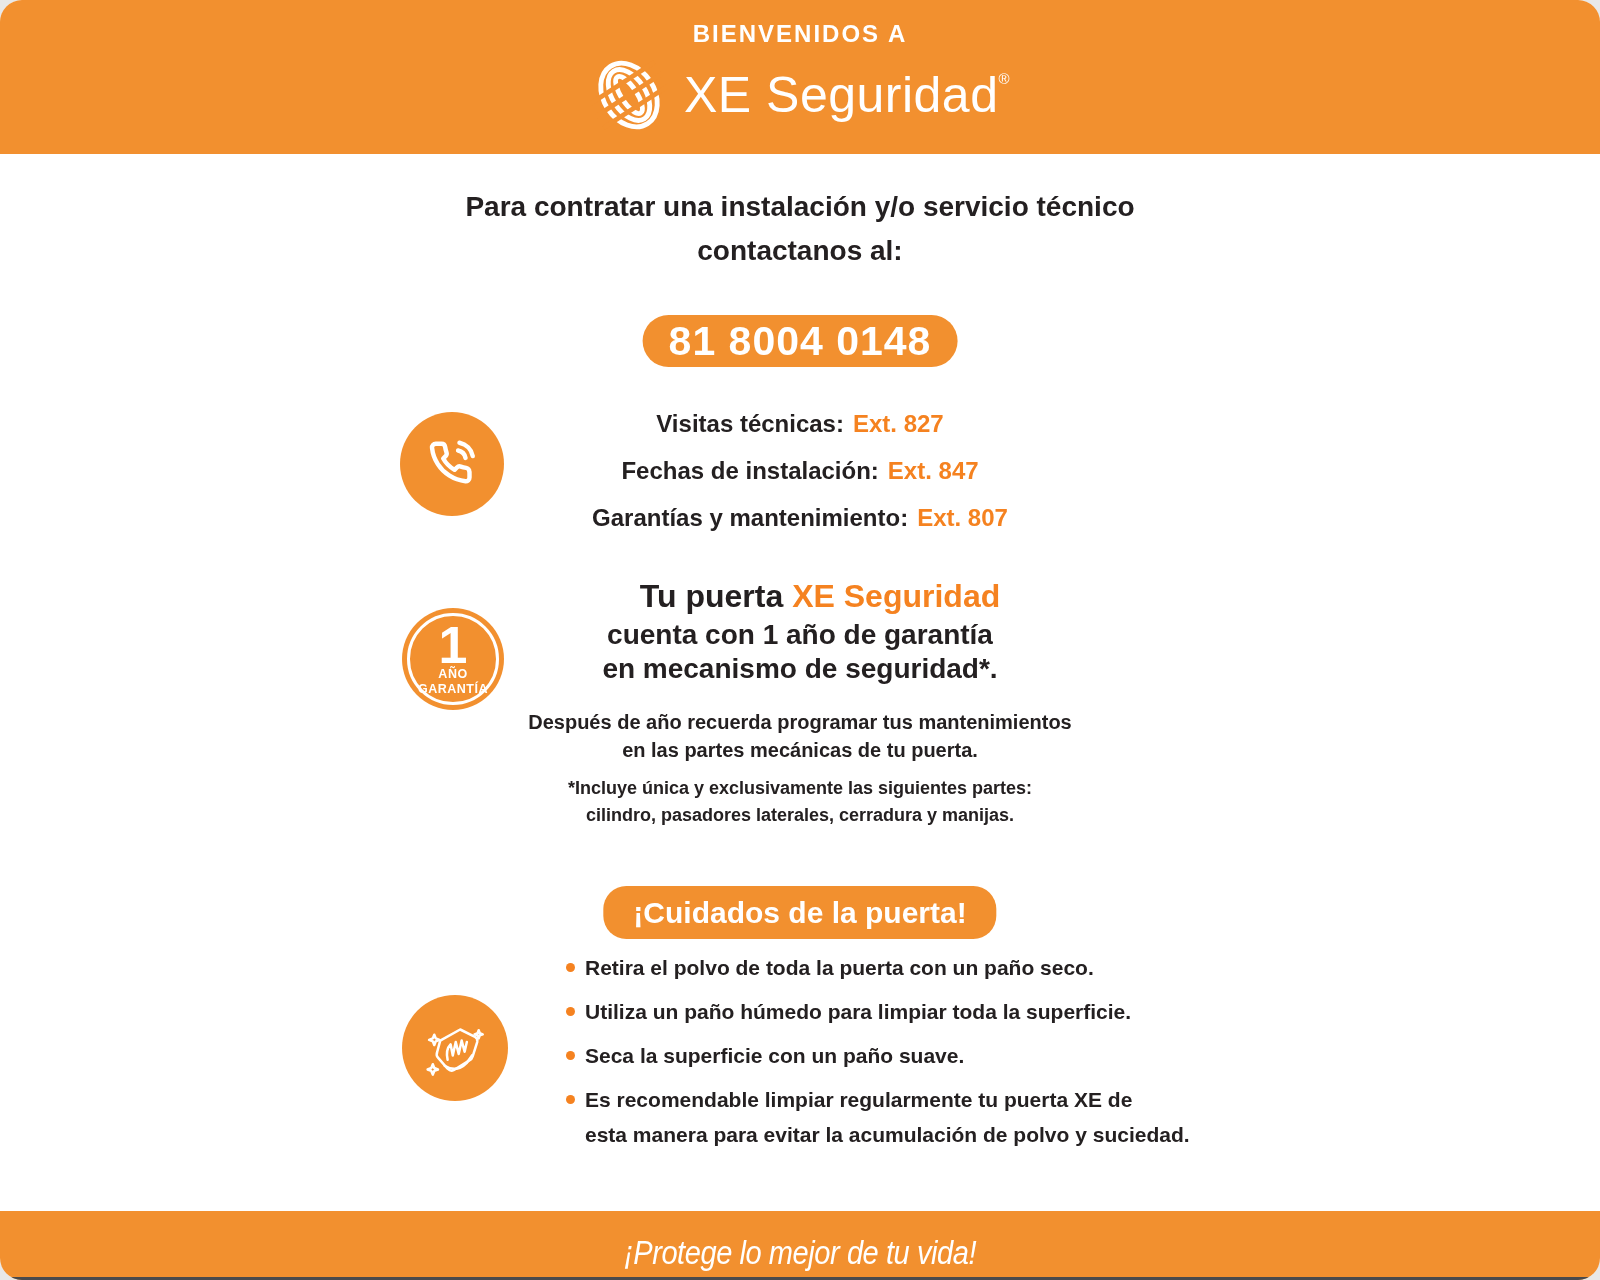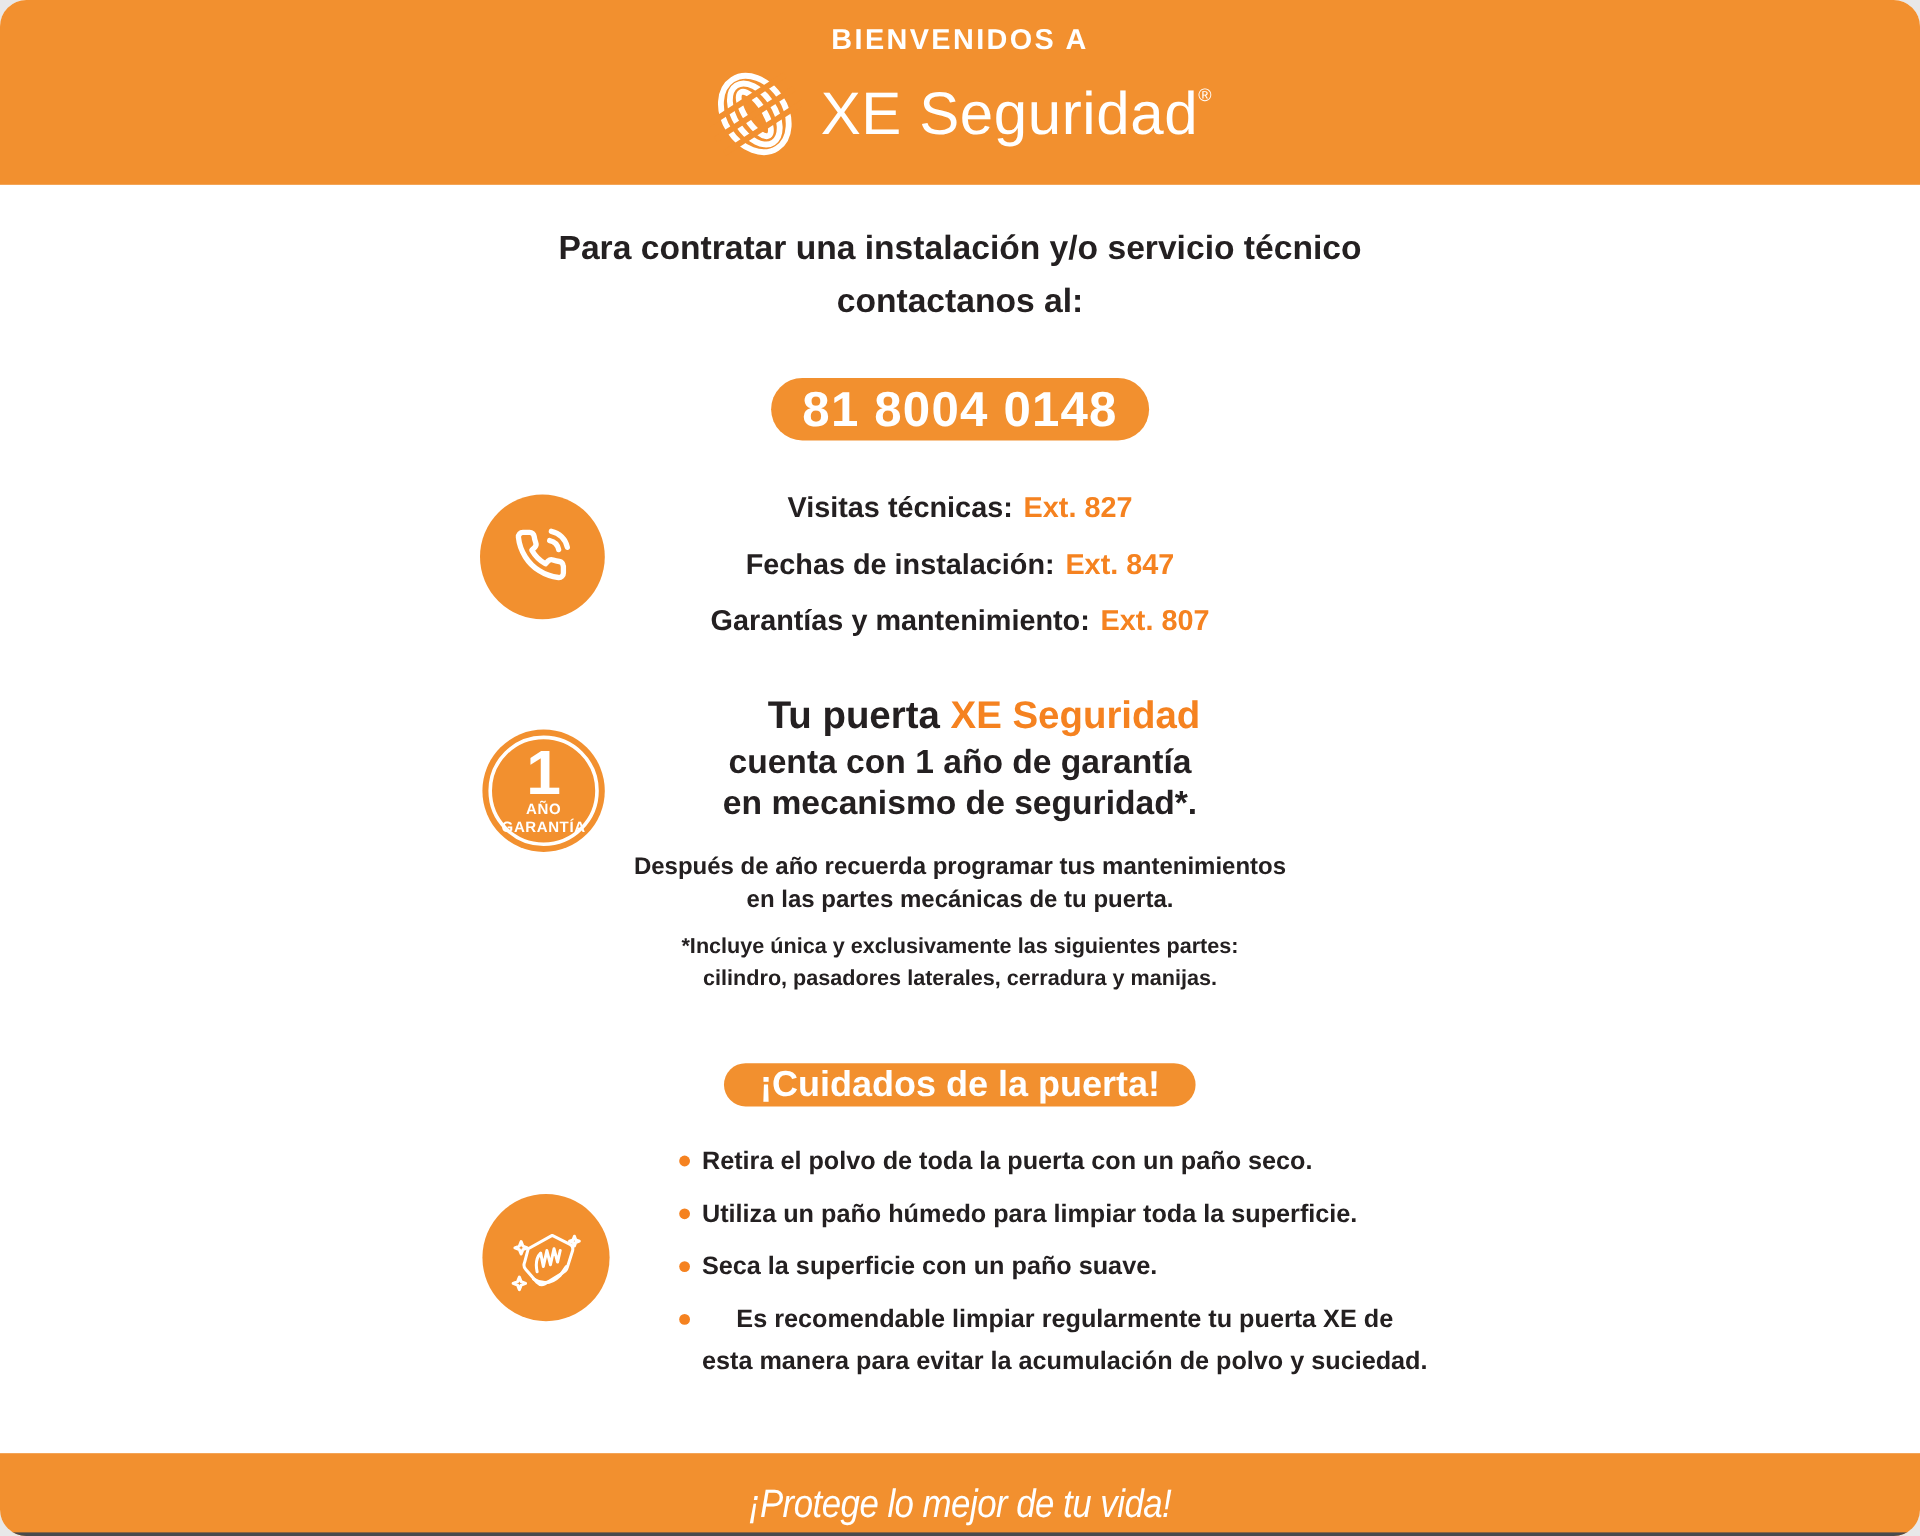--- a/index.html
+++ b/index.html
@@ -62,30 +62,30 @@
   
   .warranty-heading{top:577px;}
   .warranty-line1{font-size:32px;font-weight:bold;line-height:38px;margin-bottom:3px;margin-left:40px;}
   .warranty-line1 .brand-orange{color:var(--accent-orange);margin-left:9px;}
   .warranty-rest{font-size:28px;font-weight:bold;line-height:34px;white-space:pre-line;}
   .maintenance-note{top:708px;font-size:20px;font-weight:bold;line-height:28px;white-space:pre-line;}
   .fine-print{top:775px;font-size:18px;font-weight:bold;line-height:27px;white-space:pre-line;}
   
   .care-pill{
     position:absolute;top:886px;left:800px;transform:translateX(-50%);
-    height:36px;border-radius:23px;background:var(--band-orange);
+    height:53px;border-radius:23px;background:var(--band-orange);
     display:flex;align-items:center;padding:0 30px;
     color:#fff;font-size:30px;font-weight:bold;white-space:nowrap;
   }
   .bullet-list{
     position:absolute;left:566px;top:950px;width:640px;list-style:none;
   }
   .bullet-item{
     display:flex;align-items:flex-start;gap:10px;margin-bottom:9px;
-    color:var(--dark-text);font-size:21px;font-weight:bold;line-height:35px;text-align:center;
+    color:var(--dark-text);font-size:21px;font-weight:bold;line-height:35px;
   }
   .bullet-dot{
     flex:0 0 auto;width:9px;height:9px;border-radius:50%;
     background:var(--accent-orange);margin-top:13px;
   }
   .bullet-text{white-space:pre-line;}
   
   .footer{
     position:absolute;left:0;top:1211px;width:1600px;height:83px;
     background:var(--band-orange);

